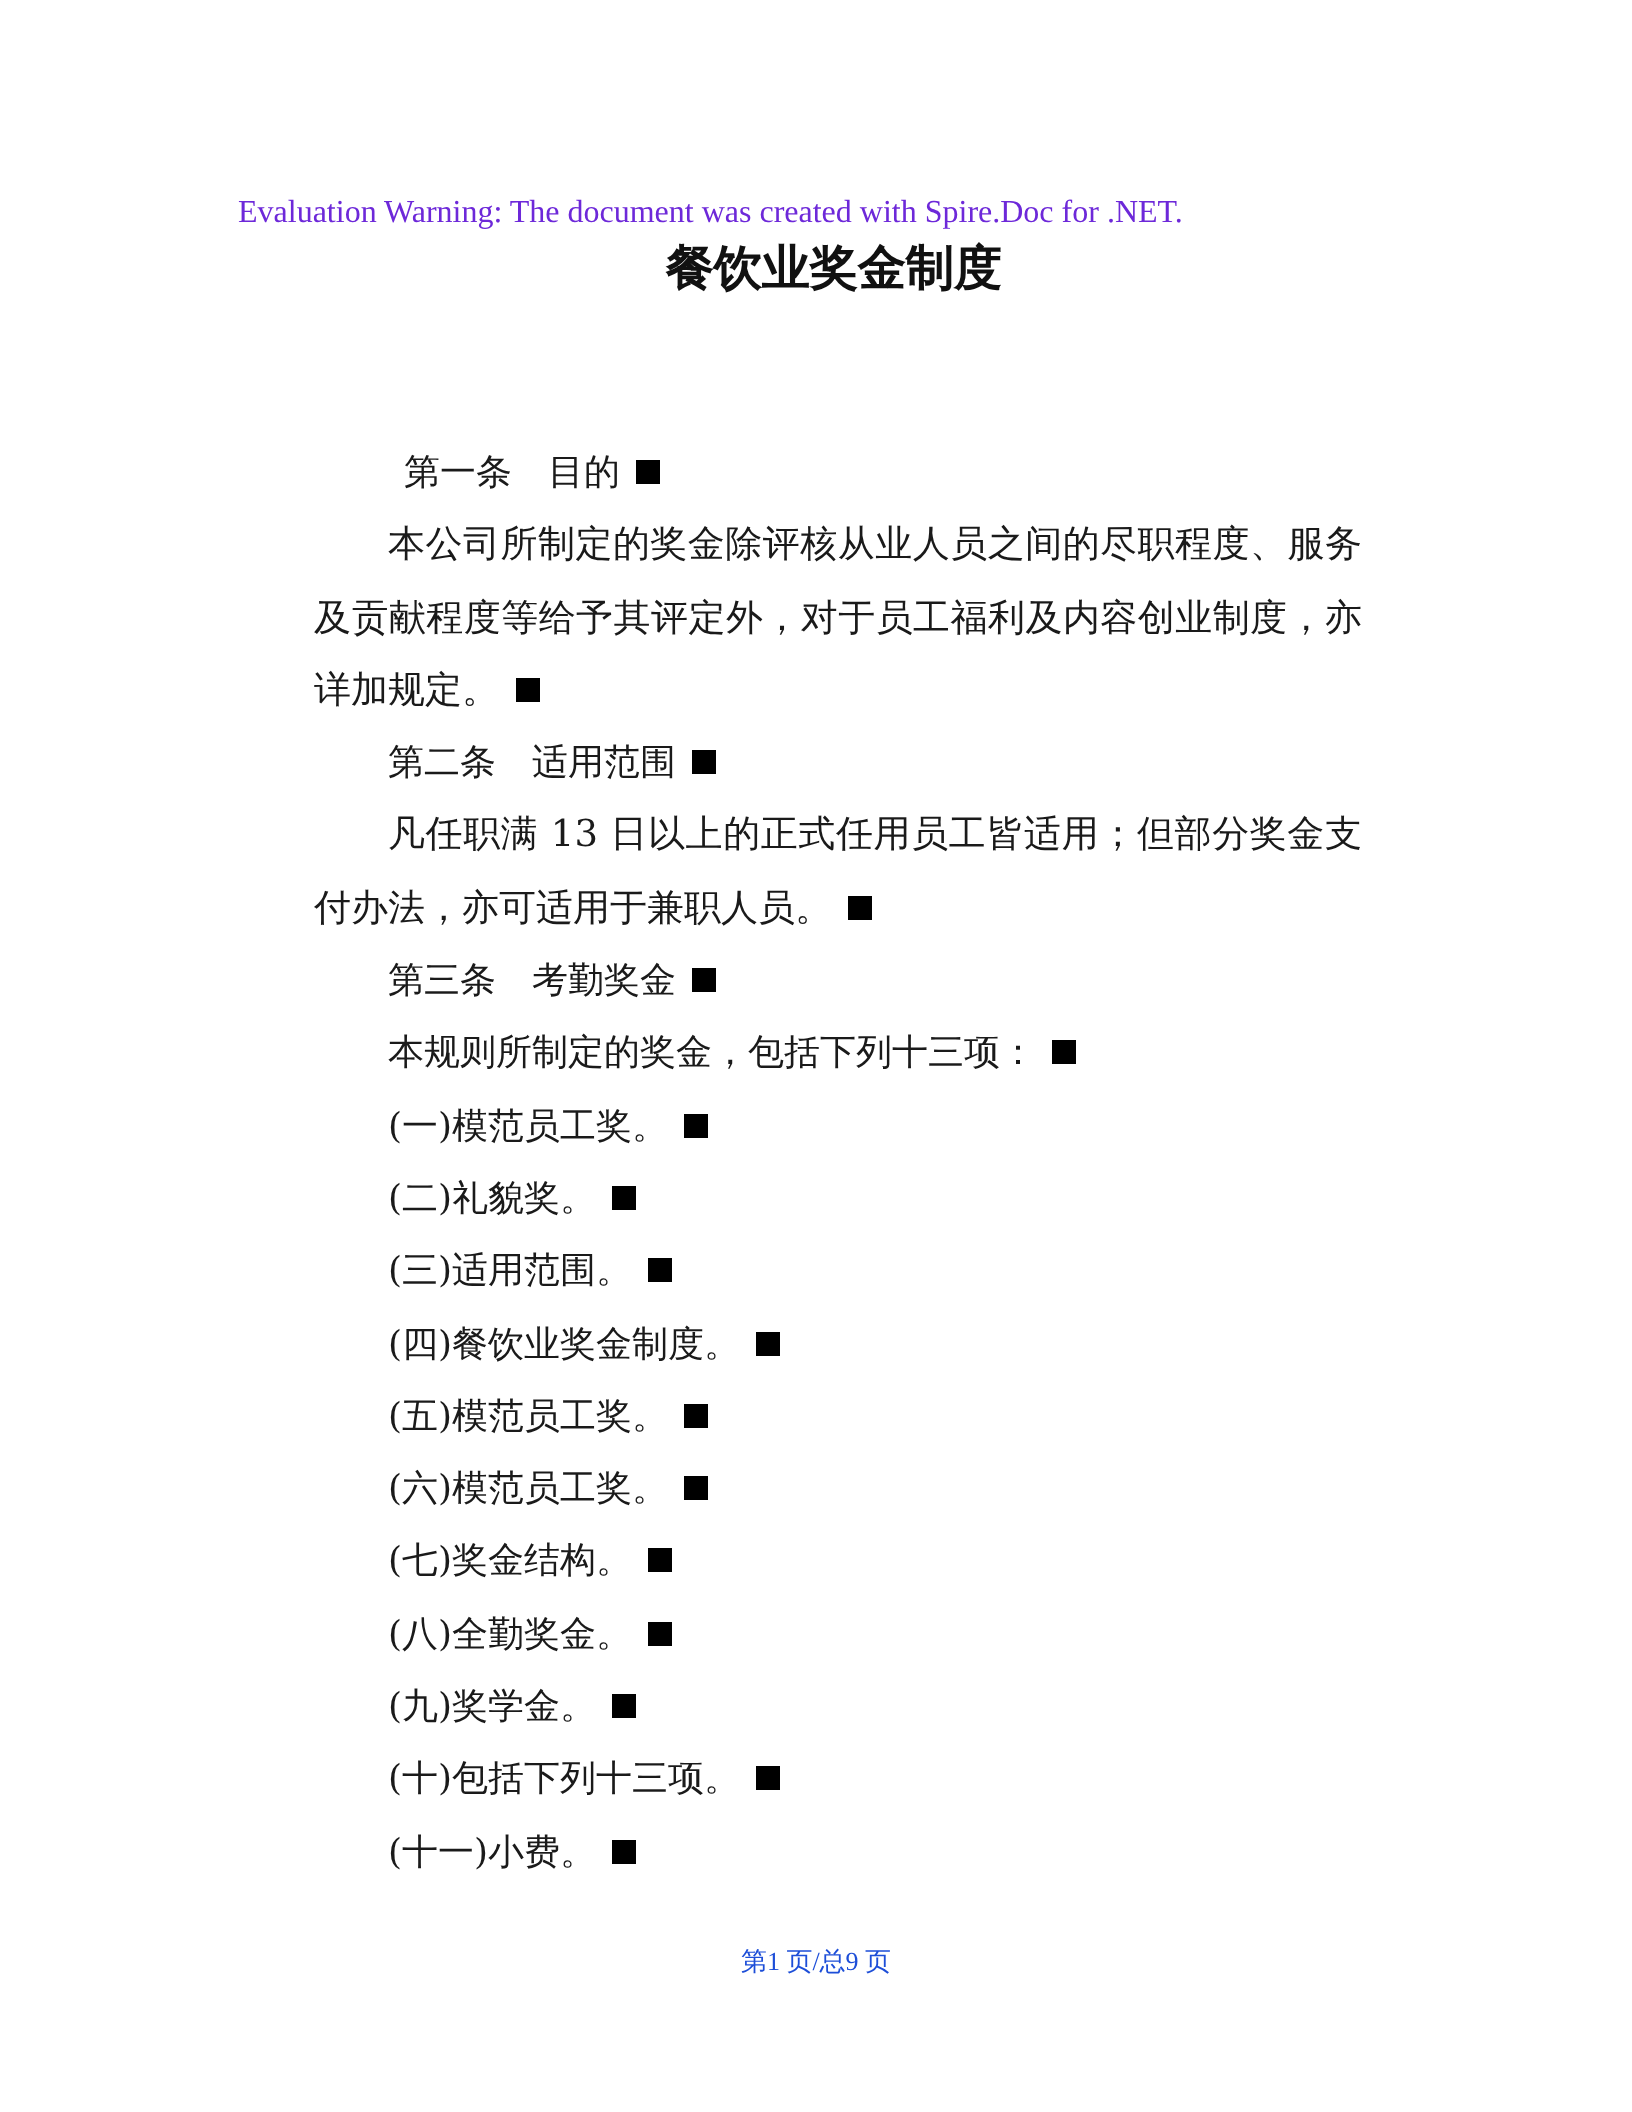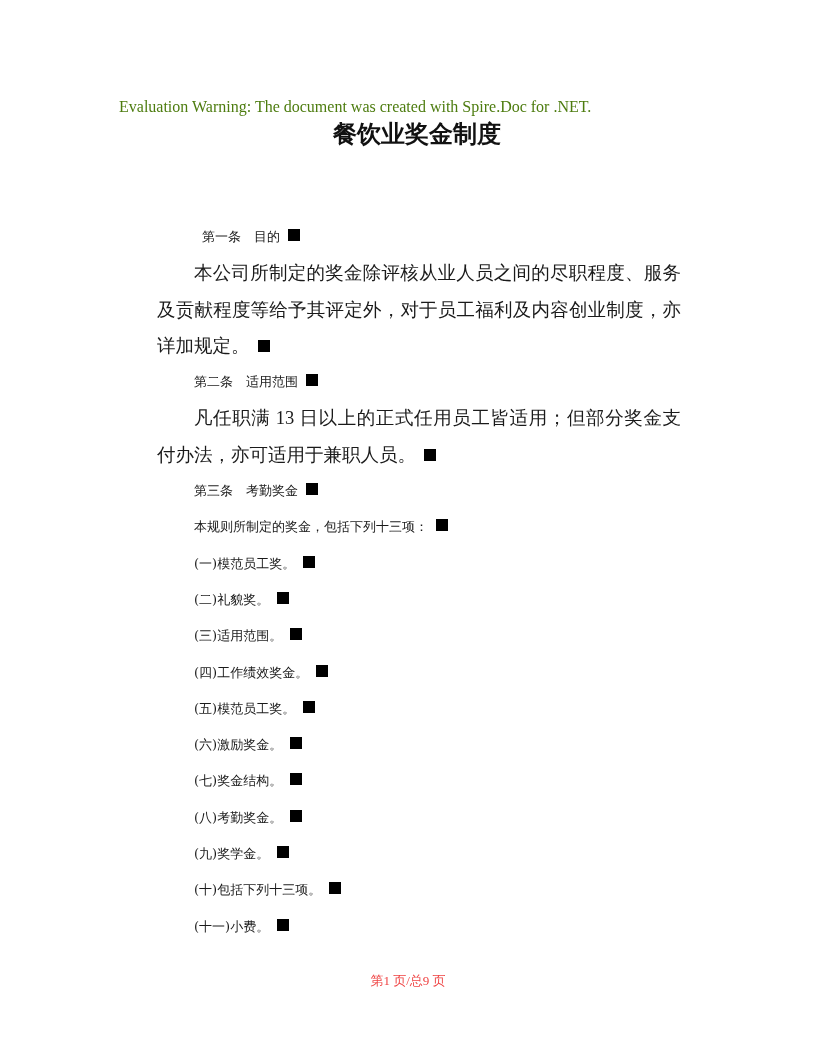--- a/index.html
+++ b/index.html
@@ -1,53 +1,53 @@
 <!DOCTYPE html>
 <html><head>
 <meta charset="utf-8">
 <style>
   html, body { margin: 0; padding: 0; background: #ffffff; }
   body { width: 816px; height: 1056px; position: relative; overflow: hidden;
          font-family: "DejaVu Serif", "Liberation Serif", serif; color: #1a1a1a; }
   .warning { position: absolute; left: 119px; top: 98px; font-family: "Liberation Serif", serif;
-             font-size: 16px; color: #4d7c0f; white-space: nowrap; }
+             font-size: 16px; color: #6d28d9; white-space: nowrap; }
   .title { position: absolute; left: 0; width: 834px; top: 118px; text-align: center;
            font-family: "DejaVu Sans", sans-serif; font-weight: bold; font-size: 24px; color: #111; }
   .body { position: absolute; left: 157px; top: 219px; width: 524px; }
-  .line { font-size: 13px; line-height: 36.3px; height: 36.3px; white-space: nowrap; }
-  .para { font-size: 18.5px; line-height: 36.3px; text-indent: 37px; text-align: justify; font-family: Liberation Serif, serif; }
+  .line { font-size: 18px; line-height: 36.3px; height: 36.3px; white-space: nowrap; }
+  .para { font-size: 18.5px; line-height: 36.3px; text-indent: 37px; text-align: justify; }
   .h1 { padding-left: 45px; }
   .ind { padding-left: 37px; }
   .mark { display: inline-block; width: 12px; height: 12px; background: #000;
           margin-left: 8px; vertical-align: 0px; }
   .footer { position: absolute; left: 0; width: 816px; top: 972px; text-align: center;
-            font-family: "Liberation Serif", serif; font-size: 13px; color: #ef4444; }
+            font-family: "Liberation Serif", serif; font-size: 13px; color: #1d4ed8; }
 </style>
 </head>
 <body>
 
 <div class="warning">Evaluation Warning: The document was created with Spire.Doc for .NET.</div>
 <div class="title">餐饮业奖金制度</div>
 
 <div class="body">
   <div class="line h1"><span>第一条　目的</span><span class="mark"></span></div>
   <div class="para"><span>本公司所制定的奖金除评核从业人员之间的尽职程度、服务及贡献程度等给予其评定外，对于员工福利及内容创业制度，亦详加规定。</span><span class="mark"></span></div>
 
   <div class="line ind"><span>第二条　适用范围</span><span class="mark"></span></div>
   <div class="para"><span>凡任职满 13 日以上的正式任用员工皆适用；但部分奖金支付办法，亦可适用于兼职人员。</span><span class="mark"></span></div>
 
   <div class="line ind"><span>第三条　考勤奖金</span><span class="mark"></span></div>
   <div class="line ind"><span>本规则所制定的奖金，包括下列十三项：</span><span class="mark"></span></div>
 
   <div class="line ind"><span>(一)模范员工奖。</span><span class="mark"></span></div>
   <div class="line ind"><span>(二)礼貌奖。</span><span class="mark"></span></div>
   <div class="line ind"><span>(三)适用范围。</span><span class="mark"></span></div>
-  <div class="line ind"><span>(四)工作绩效奖金。</span><span class="mark"></span></div>
+  <div class="line ind"><span>(四)餐饮业奖金制度。</span><span class="mark"></span></div>
   <div class="line ind"><span>(五)模范员工奖。</span><span class="mark"></span></div>
-  <div class="line ind"><span>(六)激励奖金。</span><span class="mark"></span></div>
+  <div class="line ind"><span>(六)模范员工奖。</span><span class="mark"></span></div>
   <div class="line ind"><span>(七)奖金结构。</span><span class="mark"></span></div>
-  <div class="line ind"><span>(八)考勤奖金。</span><span class="mark"></span></div>
+  <div class="line ind"><span>(八)全勤奖金。</span><span class="mark"></span></div>
   <div class="line ind"><span>(九)奖学金。</span><span class="mark"></span></div>
   <div class="line ind"><span>(十)包括下列十三项。</span><span class="mark"></span></div>
   <div class="line ind"><span>(十一)小费。</span><span class="mark"></span></div>
 </div>
 
 <div class="footer">第1 页/总9 页</div>
 
 </body></html>

